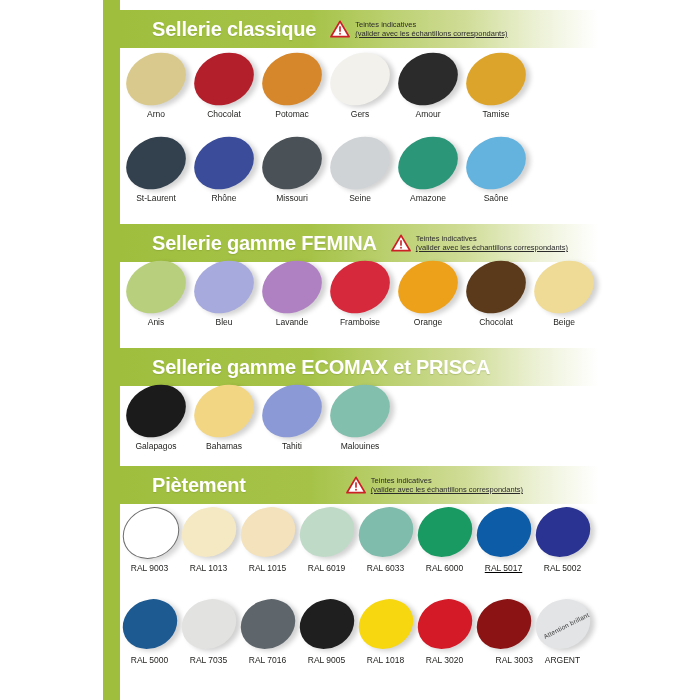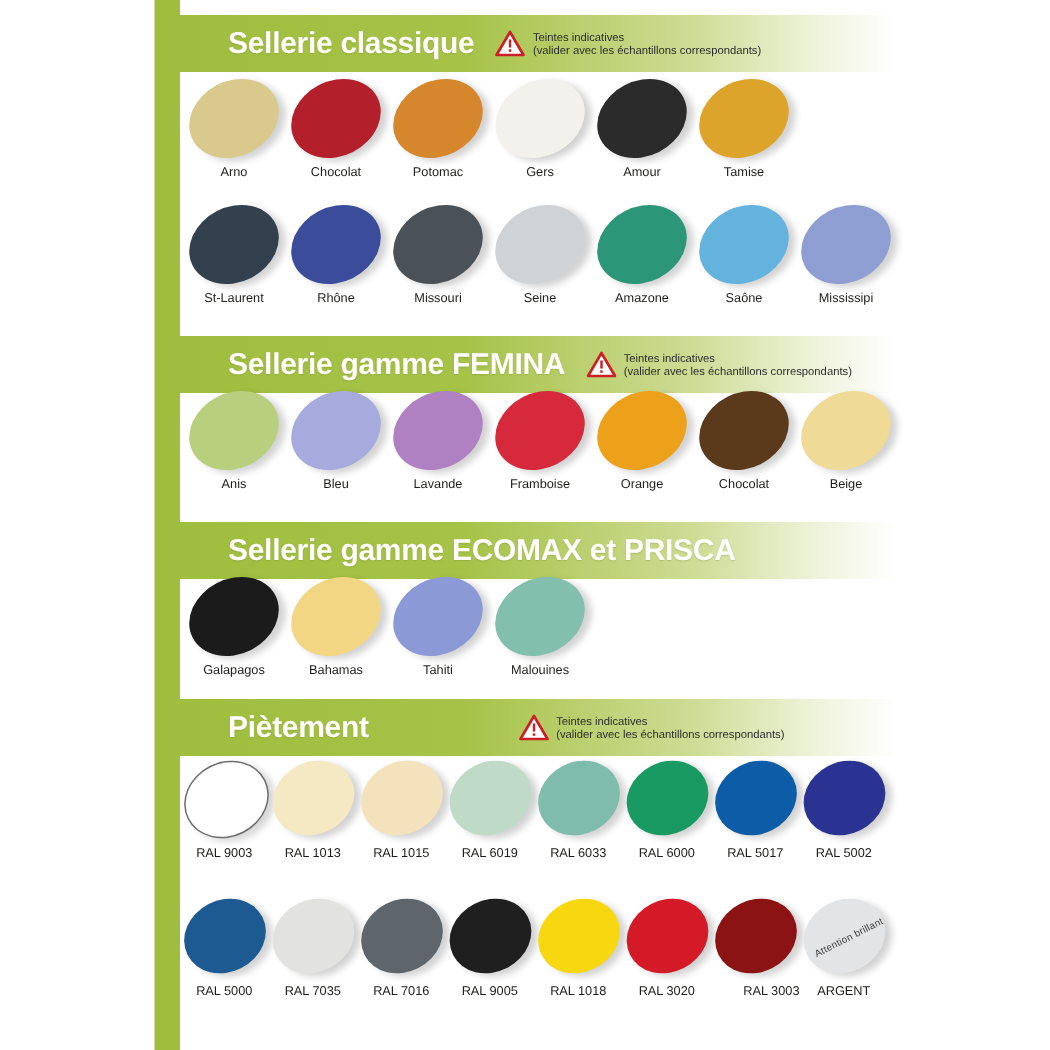--- a/index.html
+++ b/index.html
@@ -71,21 +71,21 @@
     height: 18px;
     flex: 0 0 auto;
     margin-right: 5px;
   }
   .warn-text {
     font-size: 7.5px;
     color: #2b2b2b;
     line-height: 1.25;
   }
   .warn-text .l1 { display: block; }
-  .warn-text .l2 { display: block; }
+  .warn-text .l2 { display: block; text-decoration: underline; }
   .swatch-row {
     position: absolute;
     display: flex;
   }
   .swatch-cell {
     width: 68px;
     position: relative;
     text-align: center;
   }
   .ellipse-wrap {
@@ -223,26 +223,20 @@
             <div class="ellipse" style="background:#2c9679"></div>
           </div>
         <div class="swatch-label">Amazone</div>
       </div>
       <div class="swatch-cell">
         <div class="ellipse-wrap">
             <div class="ellipse" style="background:#64b2de"></div>
           </div>
         <div class="swatch-label">Saône</div>
       </div>
-      <div class="swatch-cell">
-        <div class="ellipse-wrap">
-            <div class="ellipse" style="background:#8e9ed3"></div>
-          </div>
-        <div class="swatch-label">Mississipi</div>
-      </div>
     </div>
 
     <div class="section-header" style="top:224px;">
       <span class="section-title">Sellerie gamme FEMINA</span>
       <span class="warn-group">
         <svg class="warn-icon" viewBox="0 0 22 20">
           <polygon points="11,1.5 21,18.5 1,18.5" fill="#ffffff" stroke="#cc2026" stroke-width="2" stroke-linejoin="round"></polygon>
           <rect x="10.1" y="7" width="1.8" height="6" fill="#cc2026"></rect>
           <rect x="10.1" y="14.3" width="1.8" height="1.9" fill="#cc2026"></rect>
         </svg>
@@ -374,21 +368,21 @@
             <div class="ellipse" style="background:#7fbcab;width:56px;height:48px;"></div>
           </div>
         <div class="swatch-label">RAL 6033</div>
       </div>
       <div class="swatch-cell" style="width:59px;">
         <div class="ellipse-wrap" style="width:56px;">
             <div class="ellipse" style="background:#199a63;width:56px;height:48px;"></div>
           </div>
         <div class="swatch-label">RAL 6000</div>
       </div>
-      <div class="swatch-cell" style="width:59px;">
+      <div class="swatch-cell" style="width:59px;text-decoration:underline;">
         <div class="ellipse-wrap" style="width:56px;">
             <div class="ellipse" style="background:#0d5ca8;width:56px;height:48px;"></div>
           </div>
         <div class="swatch-label">RAL 5017</div>
       </div>
       <div class="swatch-cell" style="width:59px;">
         <div class="ellipse-wrap" style="width:56px;">
             <div class="ellipse" style="background:#2a3391;width:56px;height:48px;"></div>
           </div>
         <div class="swatch-label">RAL 5002</div>

